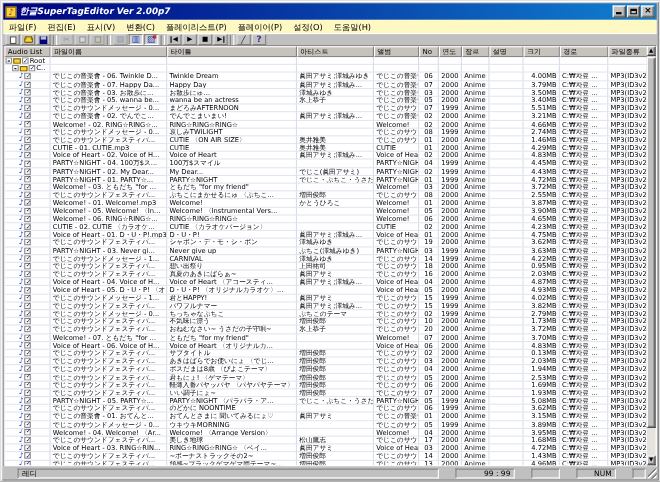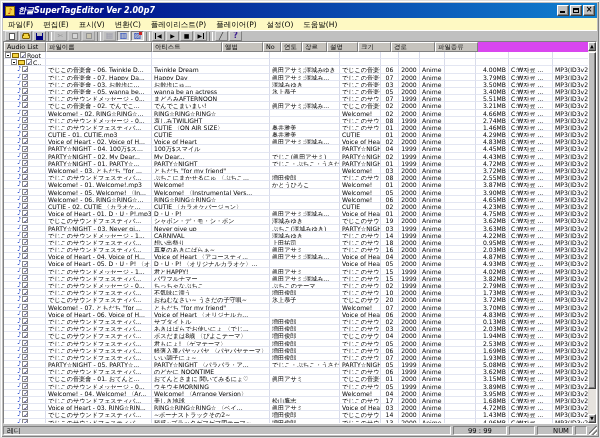--- a/index.html
+++ b/index.html
@@ -74,23 +74,23 @@
   .sbtn{position:absolute;left:0;width:8px;height:9px;background:#c0c0c0;border:1px solid;
     border-color:#fff #404040 #404040 #fff;box-shadow:inset -1px -1px 0 #808080;
     font-size:5px;line-height:7px;text-align:center;color:#000;}
   .sup{top:0;}.sdown{bottom:0;}
   .sthumb{position:absolute;left:0;width:8px;top:10px;bottom:34px;background:#c0c0c0;
     border:1px solid;border-color:#fff #404040 #404040 #fff;box-shadow:inset -1px -1px 0 #808080;}
   
   .statusbar{position:absolute;left:2px;right:2px;bottom:2px;height:11px;background:#c0c0c0;
     display:flex;align-items:center;gap:2px;padding-top:1px;}
   .spane{height:9px;border:1px solid;border-color:#808080 #fff #fff #808080;
-    font-size:6.8px;line-height:8px;padding:0 3px;white-space:nowrap;overflow:hidden;}
+    font-size:6.8px;line-height:8px;padding:0 3px;white-space:nowrap;overflow:hidden;margin-left:13px;}
   .sp-ready{flex:1;}
-  .sp-count{width:54px;text-align:center;flex:none;}
+  .sp-count{width:54px;text-align:right;flex:none;}
   .sp-b{width:26px;flex:none;}
   .sp-num{width:36px;text-align:right;flex:none;}
   .sp-c{width:12px;flex:none;}
   .grip{width:8px;height:9px;flex:none;background:
     linear-gradient(135deg,transparent 40%,#808080 40%,#808080 50%,#fff 50%,#fff 60%,
     transparent 60%,transparent 70%,#808080 70%,#808080 80%,#fff 80%,#fff 90%,transparent 90%);}
 </style>
 </head>
 <body>
 
@@ -172,20 +172,21 @@
       </div>
       <div class="tbtn">
         <span class="g-help">?</span>
       </div>
     </div>
 
   <div class="content">
     <div class="ghead">
         <div class="hcell c0 h0">Audio List</div>
         <div class="hcell c1 h1">파일이름</div>
+        <div class="hcell c2 h2">타이틀</div>
         <div class="hcell c3 h3">아티스트</div>
         <div class="hcell c4 h4">앨범</div>
         <div class="hcell c5 h5">No</div>
         <div class="hcell c6 h6">연도</div>
         <div class="hcell c7 h7">장르</div>
         <div class="hcell c8 h8">설명</div>
         <div class="hcell c9 h9">크기</div>
         <div class="hcell c10 h10">경로</div>
         <div class="hcell c11 h11">파일종류</div>
       </div>

